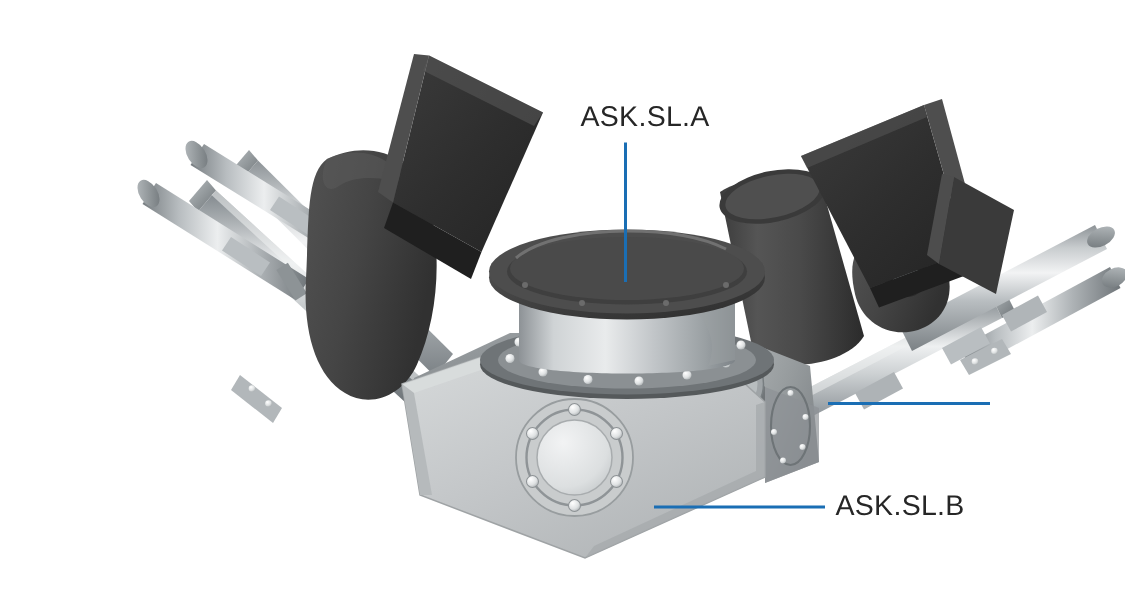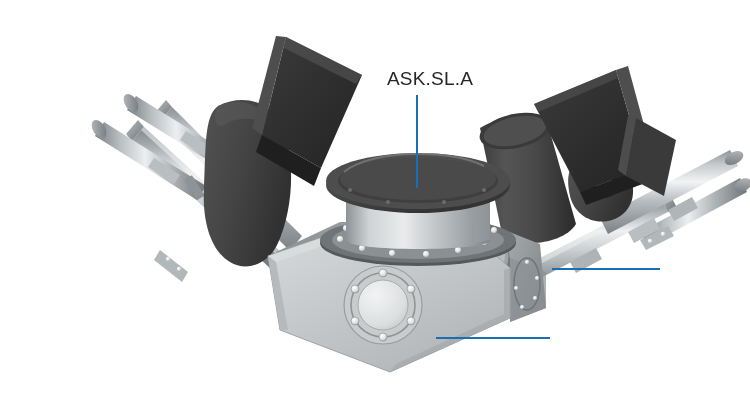--- a/index.html
+++ b/index.html
@@ -327,14 +327,15 @@
     <g>
       <line id="leader-a" x1="377" y1="95" x2="377" y2="188" stroke="#1a6eb4" stroke-width="2"></line>
       <line id="leader-c" x1="512" y1="269" x2="620" y2="269" stroke="#1a6eb4" stroke-width="2"></line>
       <line id="leader-b" x1="396" y1="338" x2="510" y2="338" stroke="#1a6eb4" stroke-width="2"></line>
     </g>
   </svg>
 
   <div class="callout-label" id="lbl-a" style="left: 347px; top: 69px; color: rgb(38, 38, 38);">ASK.SL.A</div>
 
 
+  <div class="callout-label" id="lbl-b" style="left: 517px; top: 328px; color: rgb(38, 38, 38);">ASK.SL.B</div>
 
 </div>
 
 </body></html>

